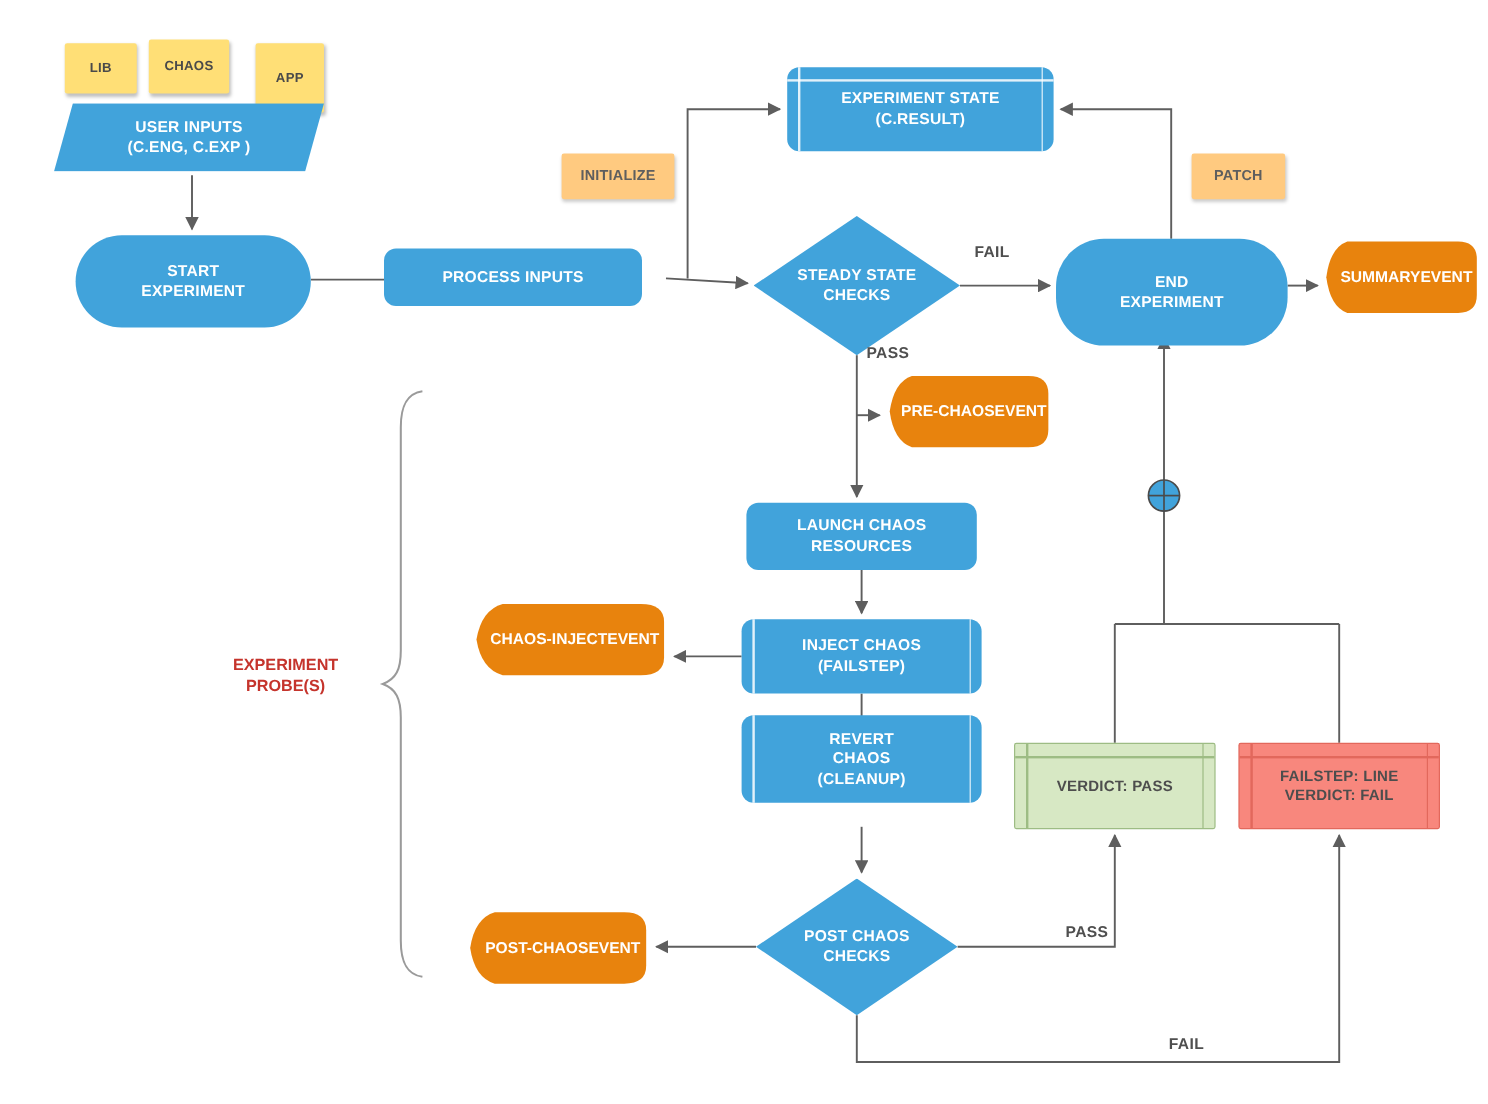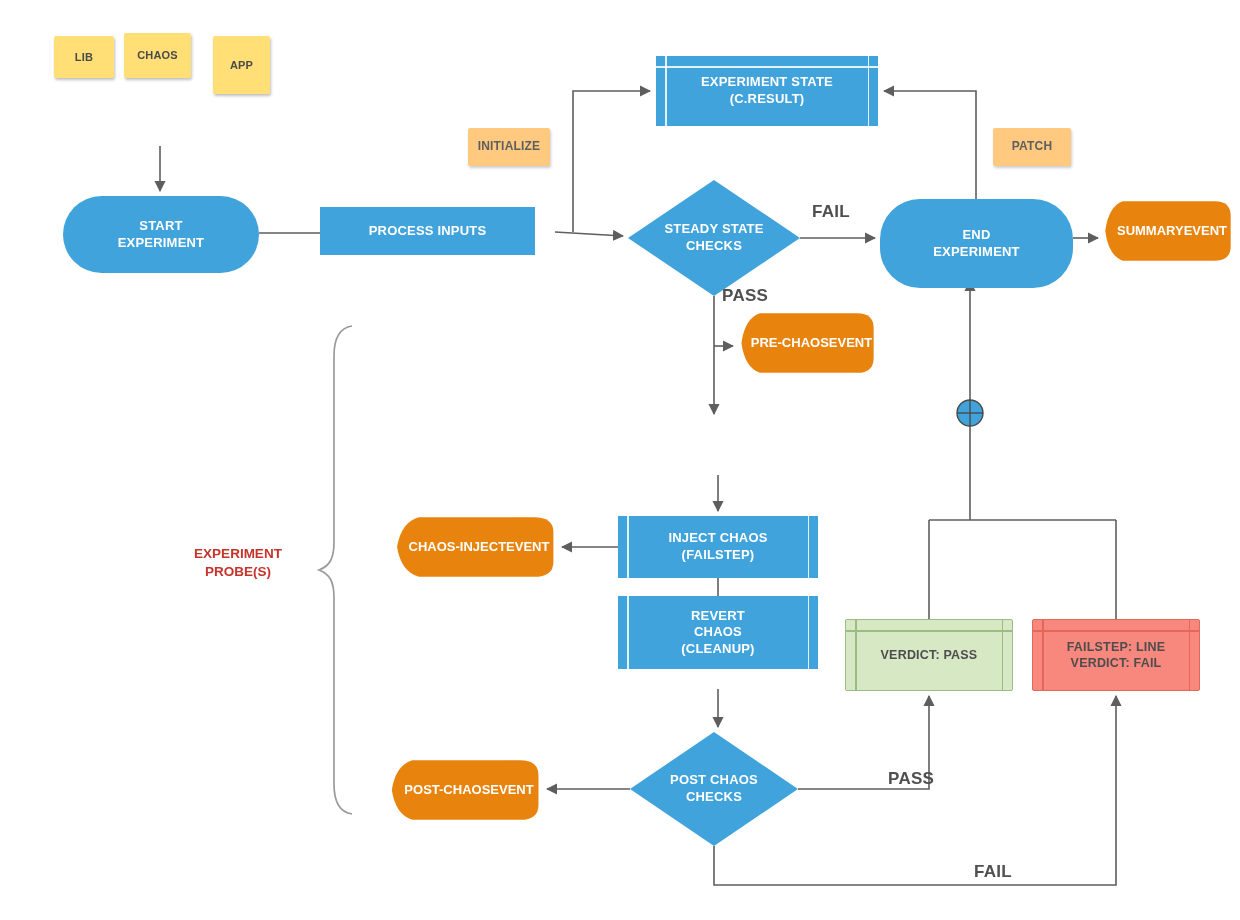--- a/index.html
+++ b/index.html
@@ -23,21 +23,21 @@
   #edges polyline{fill:none;stroke:var(--wire);stroke-width:1.6}
   #edges .brace{fill:none;stroke:#9a9a9a;stroke-width:1.7}
   #edges .junction circle{fill:var(--blue);stroke:#4a4a4a;stroke-width:1.4}
   #edges .junction line{stroke:#4a4a4a;stroke-width:1.4}
   #arrowhead path{fill:var(--wire)}
 
   .shape{position:absolute;z-index:1;display:flex;flex-direction:column;align-items:center;
     justify-content:center;text-align:center;font-weight:bold;line-height:1.28;letter-spacing:.2px}
   .blue{background:var(--blue);color:#fff;font-size:13px}
   .stadium{border-radius:40px;font-size:13px}
-  .rect{border-radius:0}
+  .rect{border-radius:10px}
   .diamond{clip-path:polygon(50% 0,100% 50%,50% 100%,0 50%)}
   .para{clip-path:polygon(7% 0,100% 0,93% 100%,0 100%)}
   .note{background:var(--note-yellow);color:#4a4a4a;font-size:11px;border-radius:2px;
     box-shadow:1px 2px 3px rgba(0,0,0,.25)}
   .plabel{background:var(--peach);color:#5e5e5e;font-size:12px;border-radius:2px;
     box-shadow:1px 2px 3px rgba(0,0,0,.2)}
   .green{background:var(--green-fill);border:1.5px solid var(--green-border);
     color:#4d4d4d;font-size:12.5px;border-radius:2px}
   .red{background:var(--red-fill);border:1.5px solid var(--red-border);
     color:#4d4d4d;font-size:12.5px;border-radius:2px}
@@ -47,21 +47,21 @@
   .green .vl,.green .hl{background:var(--green-border)}
   .red .vl,.red .hl{background:var(--red-border)}
 
   .event{position:absolute;z-index:1}
   .event svg{position:absolute;inset:0;width:100%;height:100%}
   .event path{fill:var(--orange)}
   .event .elabel{position:relative;z-index:1;height:100%;display:flex;flex-direction:row;
     align-items:center;justify-content:center;color:#fff;font-weight:bold;font-size:13px;
     text-align:center;line-height:1.3;padding-left:10px}
 
-  .elab{position:absolute;z-index:2;font-weight:bold;font-size:17px;color:var(--dark-label);
+  .elab{position:absolute;z-index:2;font-weight:bold;font-size:13px;color:var(--dark-label);
     letter-spacing:.3px}
   .probe{position:absolute;z-index:2;left:158px;top:545px;width:160px;text-align:center;
     color:var(--probe-red);font-weight:bold;font-size:13.5px;line-height:1.35}
 </style>
 </head>
 <body>
 
 <div id="canvas">
 
   <svg id="edges" width="1240" height="920" viewBox="0 0 1240 920">
@@ -98,29 +98,33 @@
       <circle cx="970" cy="413" r="13"></circle>
       <line x1="957" y1="413" x2="983" y2="413"></line>
       <line x1="970" y1="400" x2="970" y2="426"></line>
     </g>
   </svg>
 
   <div class="shape note" style="left:54px;top:36px;width:60px;height:42px">LIB</div>
   <div class="shape note" style="left:124px;top:33px;width:67px;height:45px">CHAOS</div>
   <div class="shape note" style="left:213px;top:36px;width:57px;height:58px">APP</div>
 
+  <div class="shape blue para" style="left:45px;top:86px;width:225px;height:57px">
+    <div>USER INPUTS</div>
+    <div>(C.ENG, C.EXP )</div>
+  </div>
 
   <div class="shape blue stadium" style="left:63px;top:196px;width:196px;height:77px">
     <div>START</div>
     <div>EXPERIMENT</div>
   </div>
 
   <div class="shape blue rect" style="left:320px;top:207px;width:215px;height:48px">PROCESS INPUTS</div>
 
-  <div class="shape plabel" style="left:468px;top:128px;width:82px;height:38px">INITIALIZE</div>
+  <div class="shape plabel" style="left:468px;top:128px;width:94px;height:38px">INITIALIZE</div>
 
   <div class="shape blue rect" style="left:656px;top:56px;width:222px;height:70px">
     <i class="hl"></i>
     <i class="vl l"></i>
     <i class="vl r"></i>
     <div>EXPERIMENT STATE</div>
     <div>(C.RESULT)</div>
   </div>
 
   <div class="shape blue diamond" style="left:628px;top:180px;width:172px;height:116px">
@@ -148,22 +152,26 @@
   <div class="event" style="left:738px;top:312px;width:137px;height:62px">
     <svg viewBox="0 0 100 50" preserveAspectRatio="none">
       <path d="M 16,1 L 87,1 Q 99,1 99,13 L 99,37 Q 99,49 87,49 L 16,49 Q 5,45 2.5,25 Q 5,5 16,1 Z"></path>
     </svg>
     <div class="elabel">
       <div>PRE-CHAOS</div>
       <div>EVENT</div>
     </div>
   </div>
 
-
-  <div class="event" style="left:393px;top:516px;width:162px;height:62px">
+  <div class="shape blue rect" style="left:622px;top:419px;width:192px;height:56px">
+    <div>LAUNCH CHAOS</div>
+    <div>RESOURCES</div>
+  </div>
+
+  <div class="event" style="left:393px;top:502px;width:162px;height:62px">
     <svg viewBox="0 0 100 50" preserveAspectRatio="none">
       <path d="M 16,1 L 87,1 Q 99,1 99,13 L 99,37 Q 99,49 87,49 L 16,49 Q 5,45 2.5,25 Q 5,5 16,1 Z"></path>
     </svg>
     <div class="elabel">
       <div>CHAOS-INJECT</div>
       <div>EVENT</div>
     </div>
   </div>
 
   <div class="shape blue rect" style="left:618px;top:516px;width:200px;height:62px">

